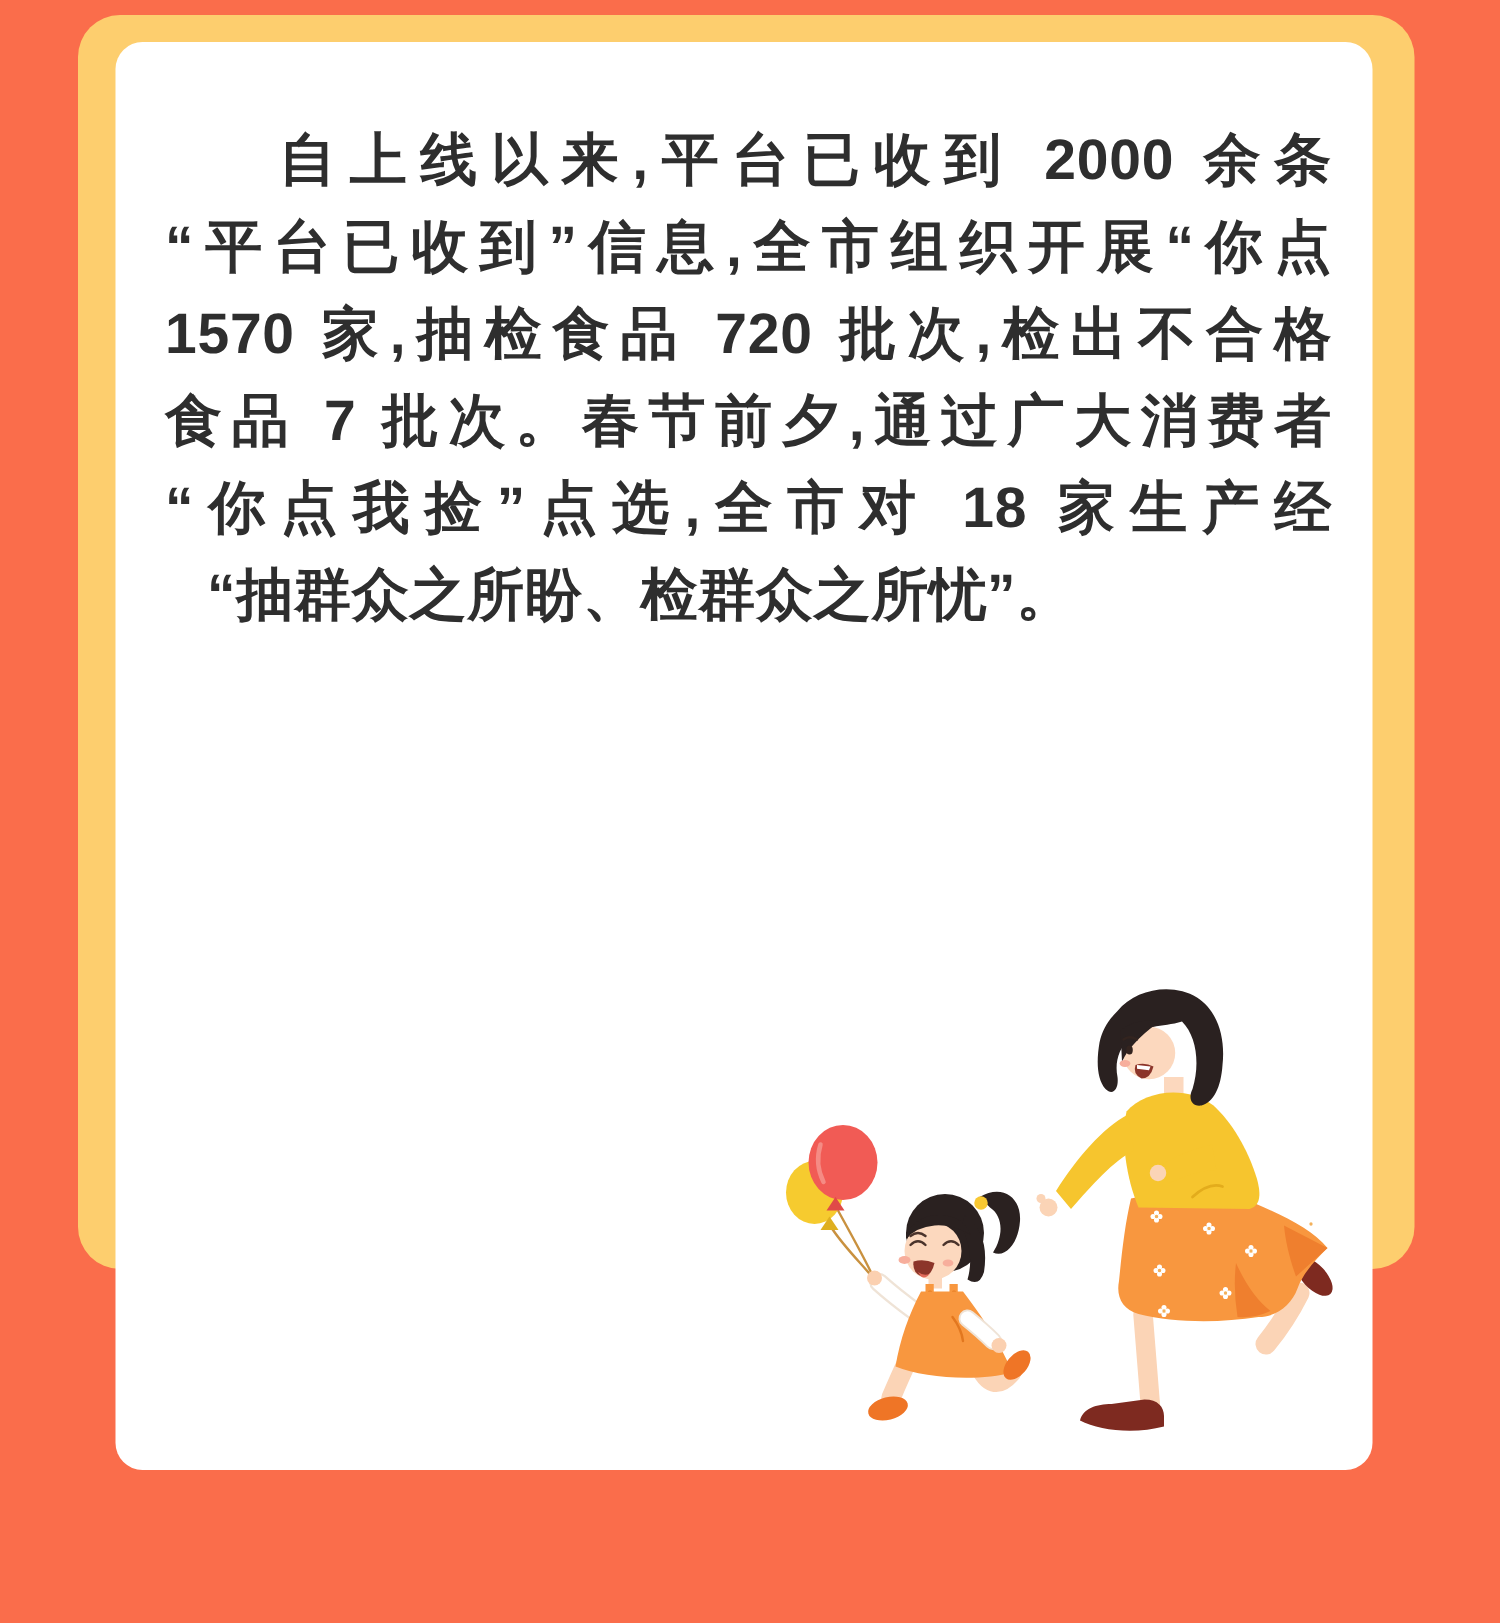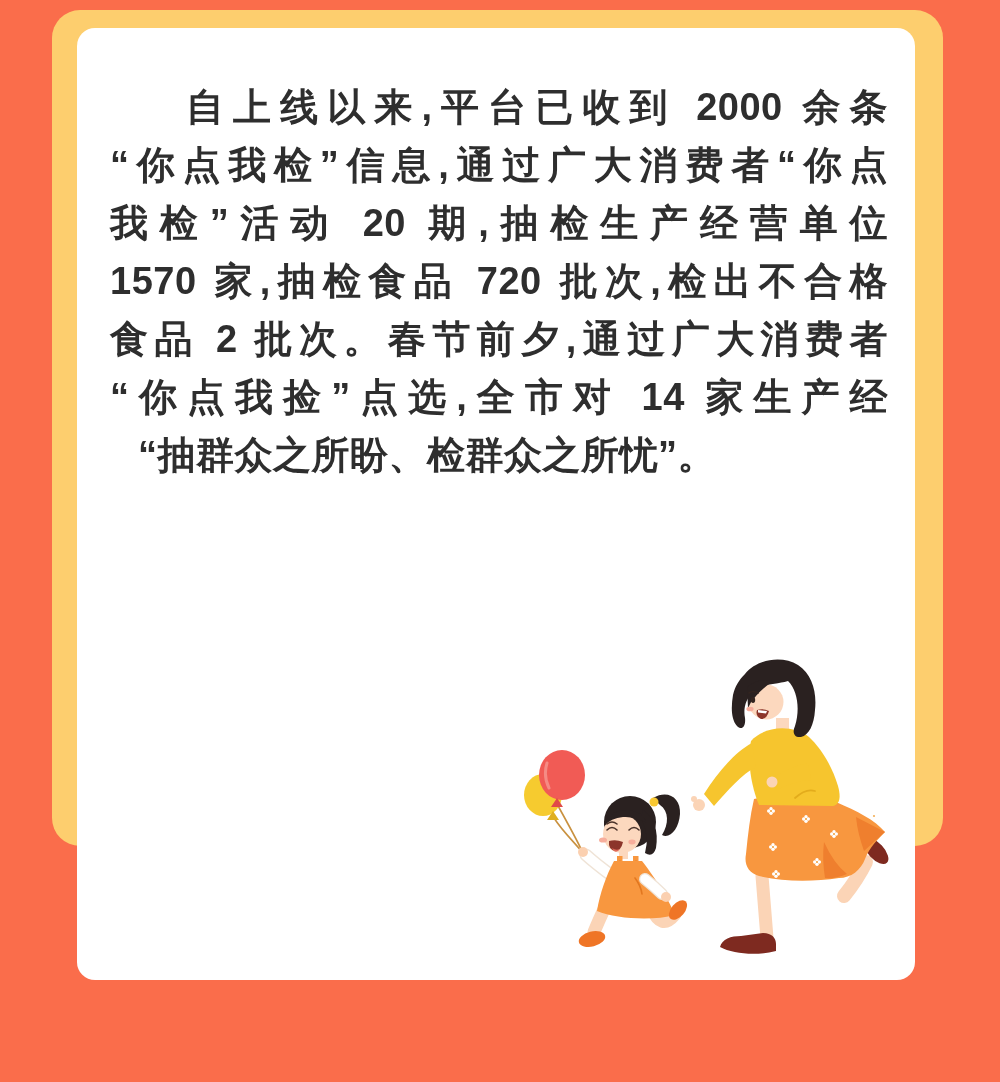--- a/index.html
+++ b/index.html
@@ -59,25 +59,24 @@
 </style>
 </head>
 <body>
 
 <div class="page">
   <div class="frame">
     <div class="card">
 
       <div class="article">
         <p class="line first">自上线以来,平台已收到 2000 余条</p>
-        <p class="line">“你点我检”信息,通过广大消费者“你点</p>
-        <p class="line">我检”活动 20 期,抽检生产经营单位</p>
+        <p class="line">“平台已收到”信息,全市组织开展“你点</p>
         <p class="line">1570 家,抽检食品 720 批次,检出不合格</p>
-        <p class="line">食品 2 批次。春节前夕,通过广大消费者</p>
-        <p class="line">“你点我捡”点选,全市对 14 家生产经</p>
+        <p class="line">食品 7 批次。春节前夕,通过广大消费者</p>
+        <p class="line">“你点我捡”点选,全市对 18 家生产经</p>
         <p class="line last">“抽群众之所盼、检群众之所忧”。</p>
       </div>
 
       <svg class="illustration" viewBox="0 0 410 320" xmlns="http://www.w3.org/2000/svg" role="img">
         <title>母亲追着手持气球奔跑的小女孩插画</title>
 
         <defs>
           <g id="flw" fill="#FFFFFF">
             <circle cx="-2.3" cy="0" r="1.7"></circle>
             <circle cx="2.3" cy="0" r="1.7"></circle>

